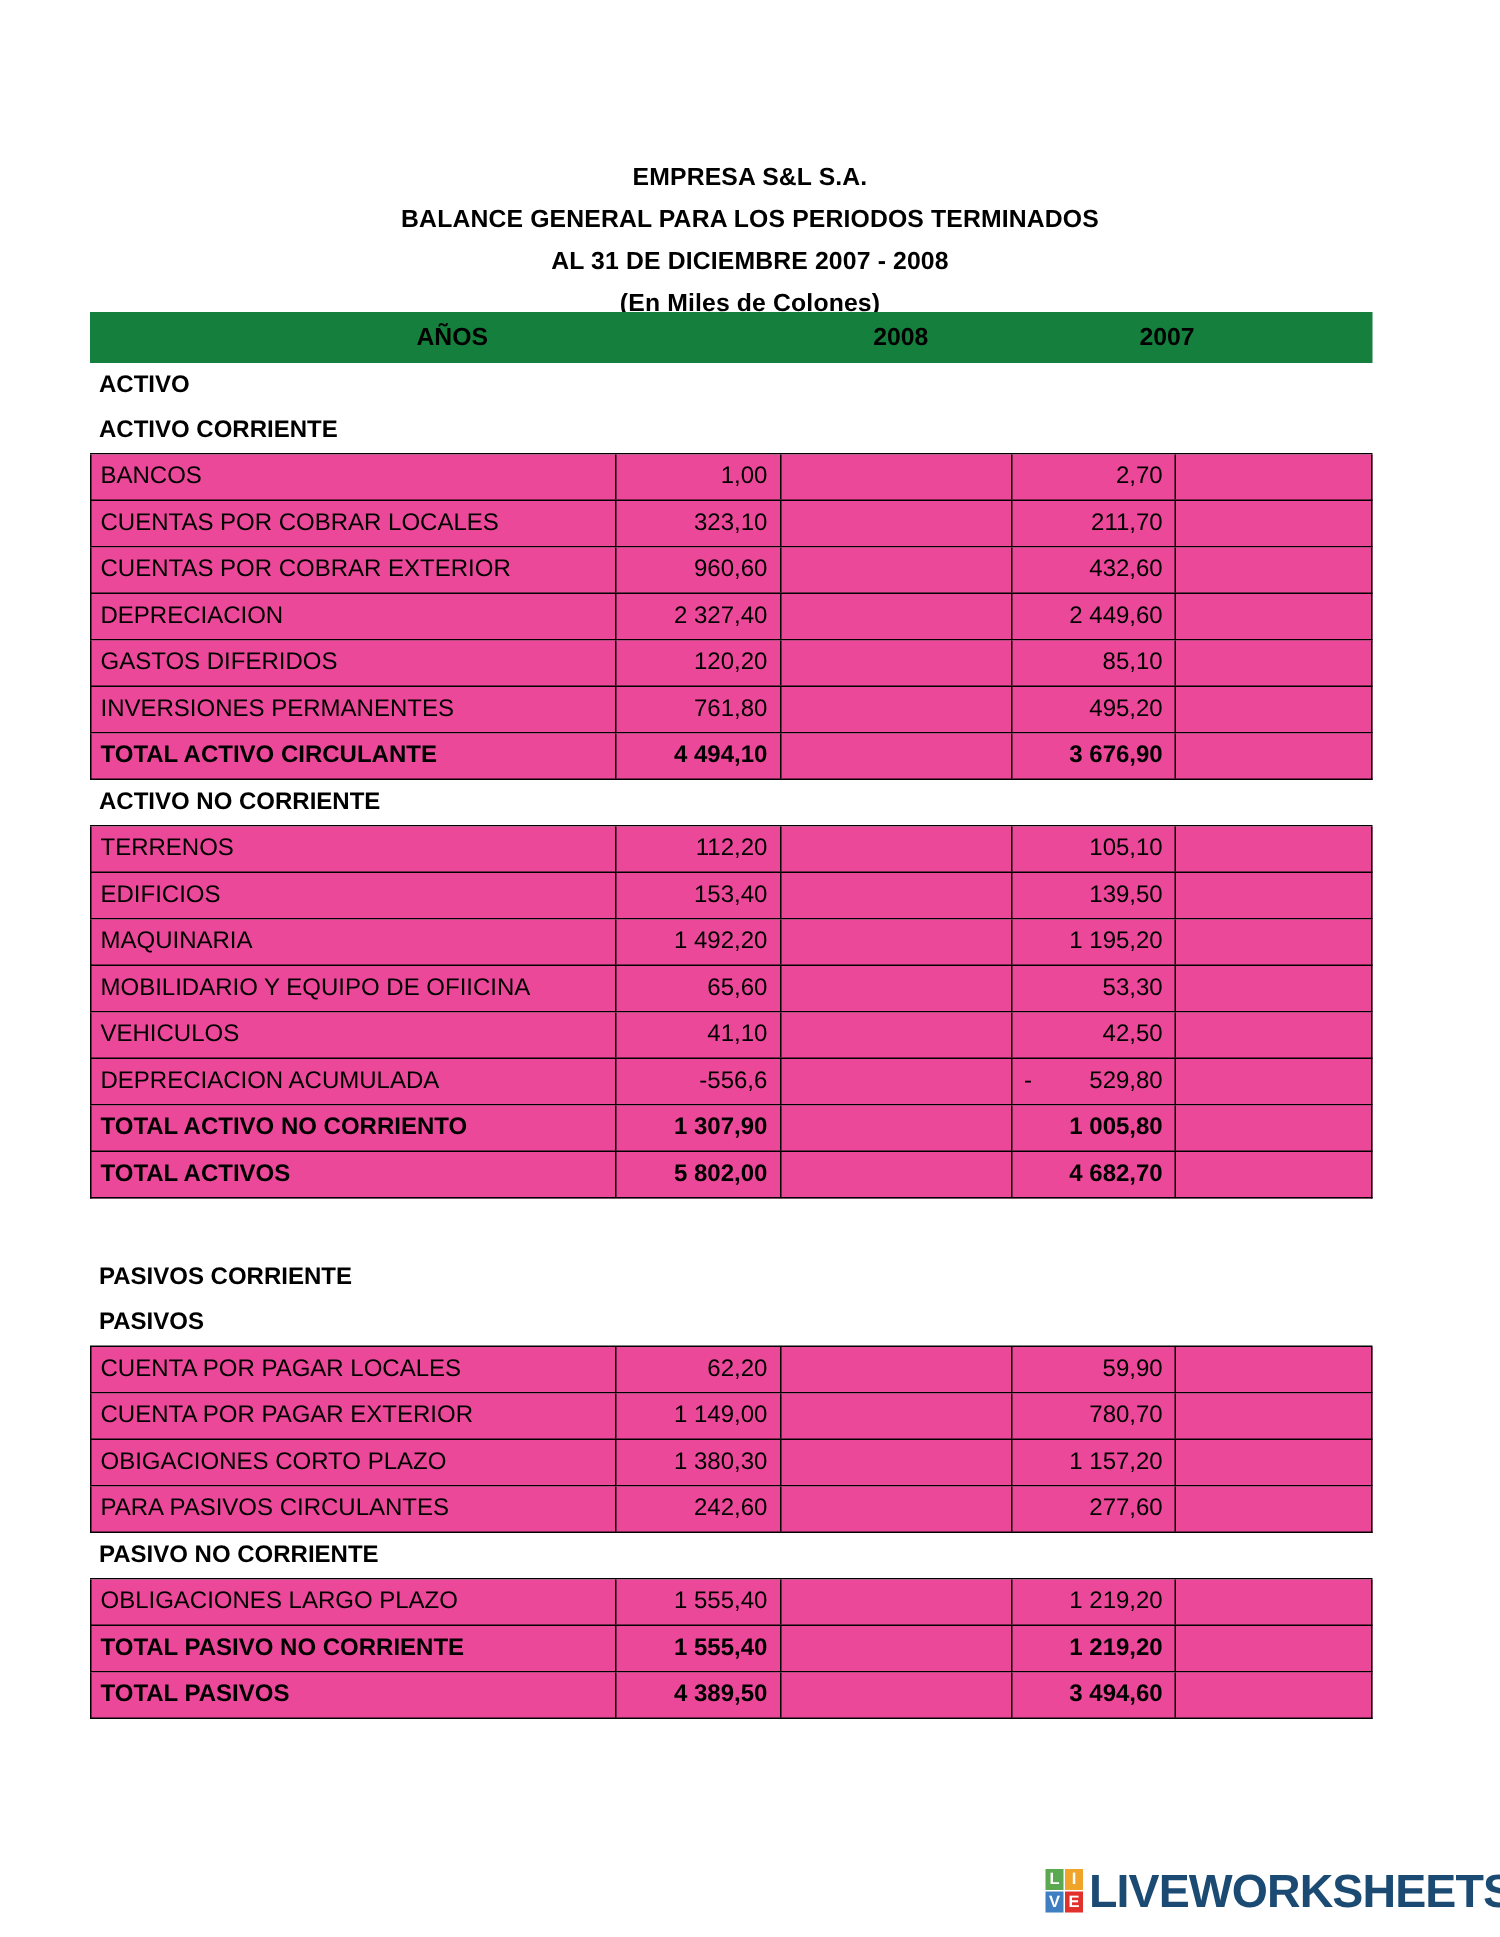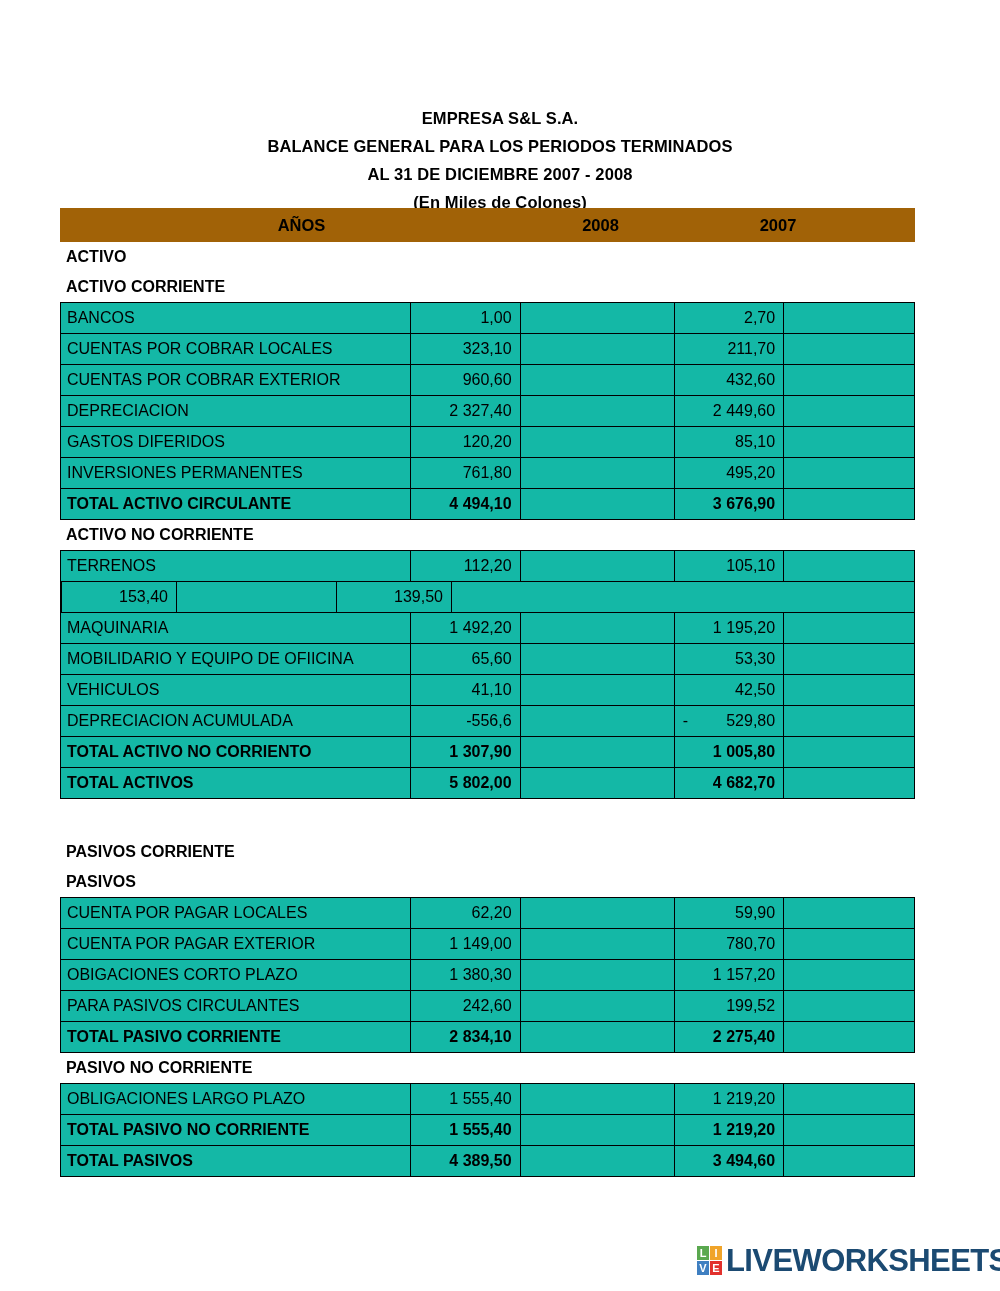--- a/index.html
+++ b/index.html
@@ -86,21 +86,21 @@
   .rows {
     border-top: 1.6px solid #000;
   }
   .row {
     display: flex;
     height: 31px;
     border-bottom: 1.6px solid #000;
     border-left: 1.6px solid #000;
     border-right: 1.6px solid #000;
     box-sizing: border-box;
-    background: #14b8a6;
+    background: #ec4899;
   }
   .cell {
     box-sizing: border-box;
     display: flex;
     align-items: center;
     font-size: 16px;
     white-space: nowrap;
     overflow: hidden;
   }
   .c-label {
@@ -182,21 +182,21 @@
 
 <div class="title-block">
   <div class="title-line">EMPRESA S&amp;L S.A.</div>
   <div class="title-line">BALANCE GENERAL PARA LOS PERIODOS TERMINADOS</div>
   <div class="title-line">AL 31 DE DICIEMBRE 2007 - 2008</div>
   <div class="title-line">(En Miles de Colones)</div>
 </div>
 
 <div class="sheet">
 
-  <div class="head-row" style="background: #a16207;">
+  <div class="head-row" style="background: #15803d;">
     <div class="head-years">AÑOS</div>
     <div class="head-c2008">2008</div>
     <div class="head-c2007">2007</div>
   </div>
 
   <div id="sheet-body">
       <div class="section-head">ACTIVO</div>
       <div class="section-head">ACTIVO CORRIENTE</div>
       <div class="rows">
         <div class="row">
@@ -252,20 +252,21 @@
       <div class="section-head">ACTIVO NO CORRIENTE</div>
       <div class="rows">
         <div class="row">
           <div class="cell c-label">TERRENOS</div>
           <div class="cell c-v2008">112,20</div>
           <div class="cell c-gap"></div>
           <div class="cell c-v2007">105,10</div>
           <div class="cell c-tail"></div>
         </div>
         <div class="row">
+          <div class="cell c-label">EDIFICIOS</div>
           <div class="cell c-v2008">153,40</div>
           <div class="cell c-gap"></div>
           <div class="cell c-v2007">139,50</div>
           <div class="cell c-tail"></div>
         </div>
         <div class="row">
           <div class="cell c-label">MAQUINARIA</div>
           <div class="cell c-v2008">1 492,20</div>
           <div class="cell c-gap"></div>
           <div class="cell c-v2007">1 195,20</div>
@@ -332,28 +333,21 @@
           <div class="cell c-label">OBIGACIONES CORTO PLAZO</div>
           <div class="cell c-v2008">1 380,30</div>
           <div class="cell c-gap"></div>
           <div class="cell c-v2007">1 157,20</div>
           <div class="cell c-tail"></div>
         </div>
         <div class="row">
           <div class="cell c-label">PARA PASIVOS CIRCULANTES</div>
           <div class="cell c-v2008">242,60</div>
           <div class="cell c-gap"></div>
-          <div class="cell c-v2007">199,52</div>
-          <div class="cell c-tail"></div>
-        </div>
-        <div class="row bold">
-          <div class="cell c-label">TOTAL PASIVO CORRIENTE</div>
-          <div class="cell c-v2008">2 834,10</div>
-          <div class="cell c-gap"></div>
-          <div class="cell c-v2007">2 275,40</div>
+          <div class="cell c-v2007">277,60</div>
           <div class="cell c-tail"></div>
         </div>
       </div>
       <div class="section-head">PASIVO NO CORRIENTE</div>
       <div class="rows">
         <div class="row">
           <div class="cell c-label">OBLIGACIONES LARGO PLAZO</div>
           <div class="cell c-v2008">1 555,40</div>
           <div class="cell c-gap"></div>
           <div class="cell c-v2007">1 219,20</div>

